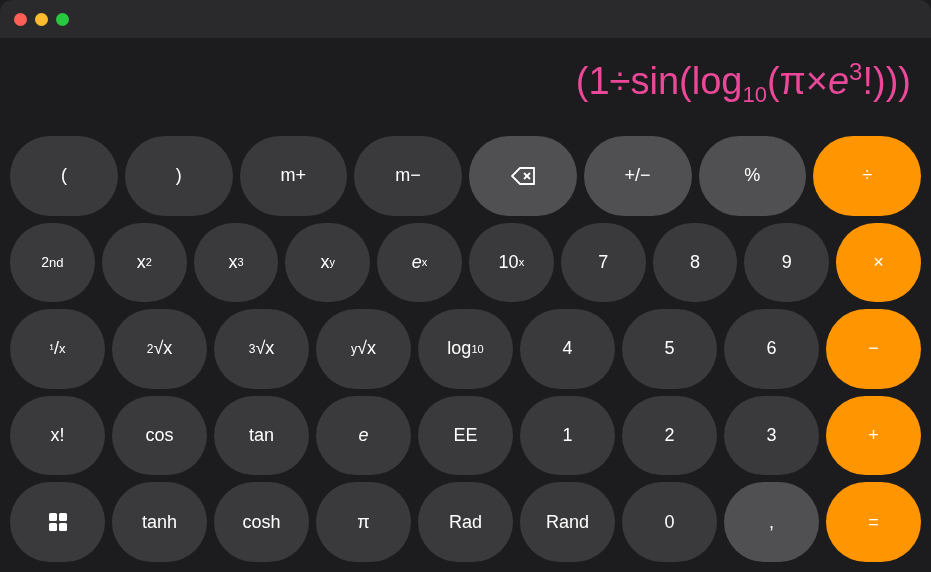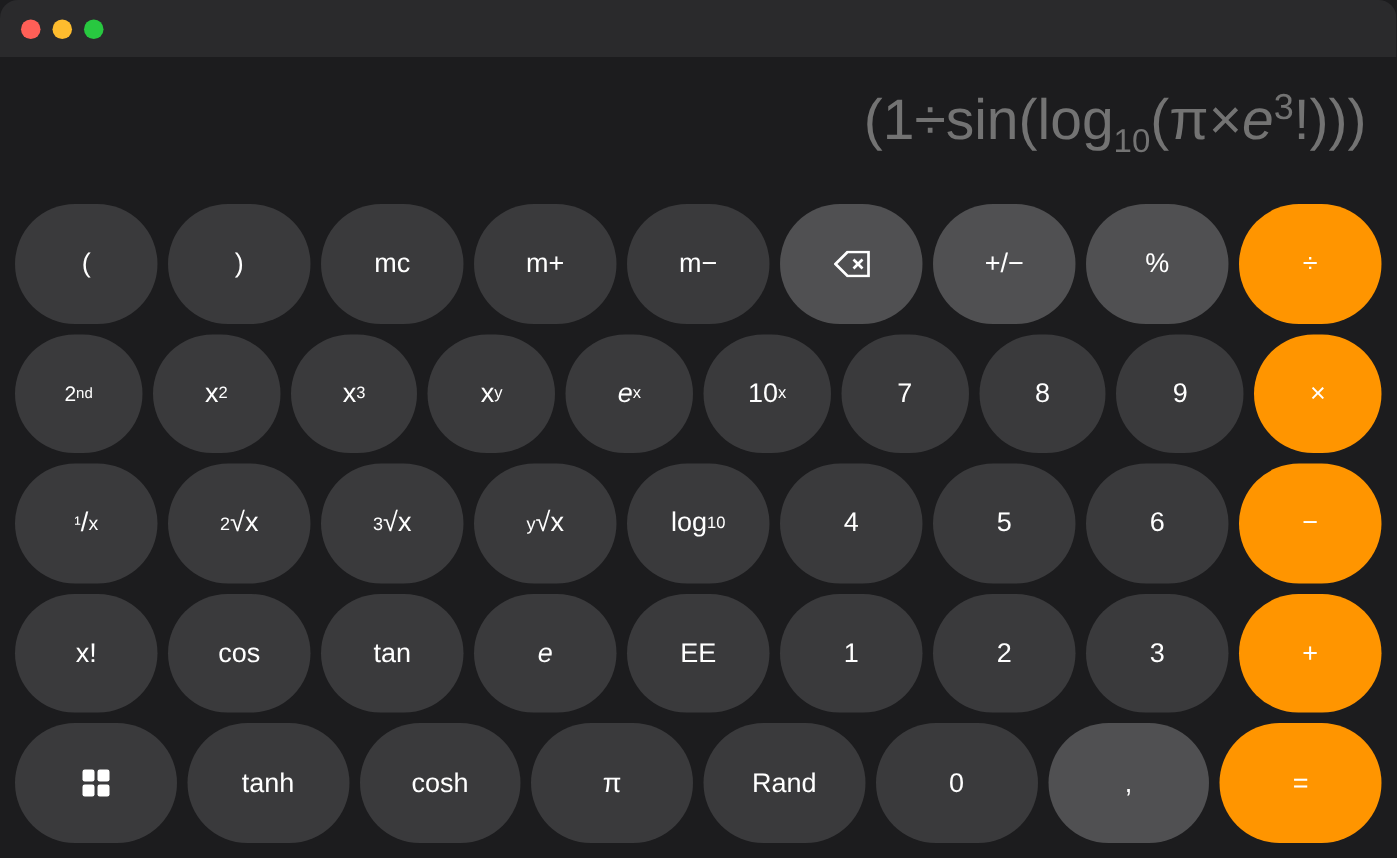--- a/index.html
+++ b/index.html
@@ -36,21 +36,21 @@
       background: #1c1c1e;
       flex-shrink: 0;
       height: 90px;
       display: flex;
       align-items: center;
       justify-content: flex-end;
       padding: 0 20px;
       overflow: hidden;
     }
     .display-text {
-      color: #737373;
+      color: #ec4899;
       font-size: 38px;
       font-weight: 300;
       text-align: right;
       line-height: 1.2;
     }
     .display-text sup {
       font-size: 24px;
     }
     .display-text em {
       font-style: italic;
@@ -116,36 +116,35 @@
 <div class="display">
   <div class="display-text">
     (1÷sin(log<sub style="font-size:22px">10</sub>(π×<em>e</em><sup>3</sup>!)))
   </div>
 </div>
 
 <div class="buttons-area" id="buttons-area">
 <div class="btn-row">
       <button class="btn">(</button>
       <button class="btn">)</button>
-      <button class="btn">mc</button>
       <button class="btn">m+</button>
       <button class="btn">m−</button>
       <button class="btn medium-dark">
         <svg width="24" height="18" viewBox="0 0 24 18" fill="none">
         <path d="M9 1L1 9L9 17H23V1H9Z" stroke="white" stroke-width="1.8" fill="none"></path>
         <line x1="13" y1="6" x2="19" y2="12" stroke="white" stroke-width="1.8"></line>
         <line x1="19" y1="6" x2="13" y2="12" stroke="white" stroke-width="1.8"></line>
       </svg>
       </button>
       <button class="btn medium-dark">+/−</button>
       <button class="btn medium-dark">%</button>
       <button class="btn orange">÷</button>
     </div>
     <div class="btn-row">
-      <button class="btn small-text">2<sup style="font-size:10px">nd</sup></button>
+      <button class="btn small-text">2<sup style="font-size:13px">nd</sup></button>
       <button class="btn">x<sup>2</sup></button>
       <button class="btn">x<sup>3</sup></button>
       <button class="btn">x<sup>y</sup></button>
       <button class="btn">
         <em>e</em>
         <sup>x</sup>
       </button>
       <button class="btn">10<sup>x</sup></button>
       <button class="btn">7</button>
       <button class="btn">8</button>
@@ -181,18 +180,19 @@
         <svg width="22" height="22" viewBox="0 0 22 22" fill="none">
         <rect x="2" y="2" width="8" height="8" rx="1.5" fill="white"></rect>
         <rect x="12" y="2" width="8" height="8" rx="1.5" fill="white"></rect>
         <rect x="2" y="12" width="8" height="8" rx="1.5" fill="white"></rect>
         <rect x="12" y="12" width="8" height="8" rx="1.5" fill="white"></rect>
       </svg>
       </button>
       <button class="btn">tanh</button>
       <button class="btn">cosh</button>
       <button class="btn">π</button>
+      <button class="btn">Rad</button>
       <button class="btn">Rand</button>
       <button class="btn">0</button>
       <button class="btn medium-dark">,</button>
       <button class="btn orange">=</button>
     </div>
   </div>
 
 </body></html>

